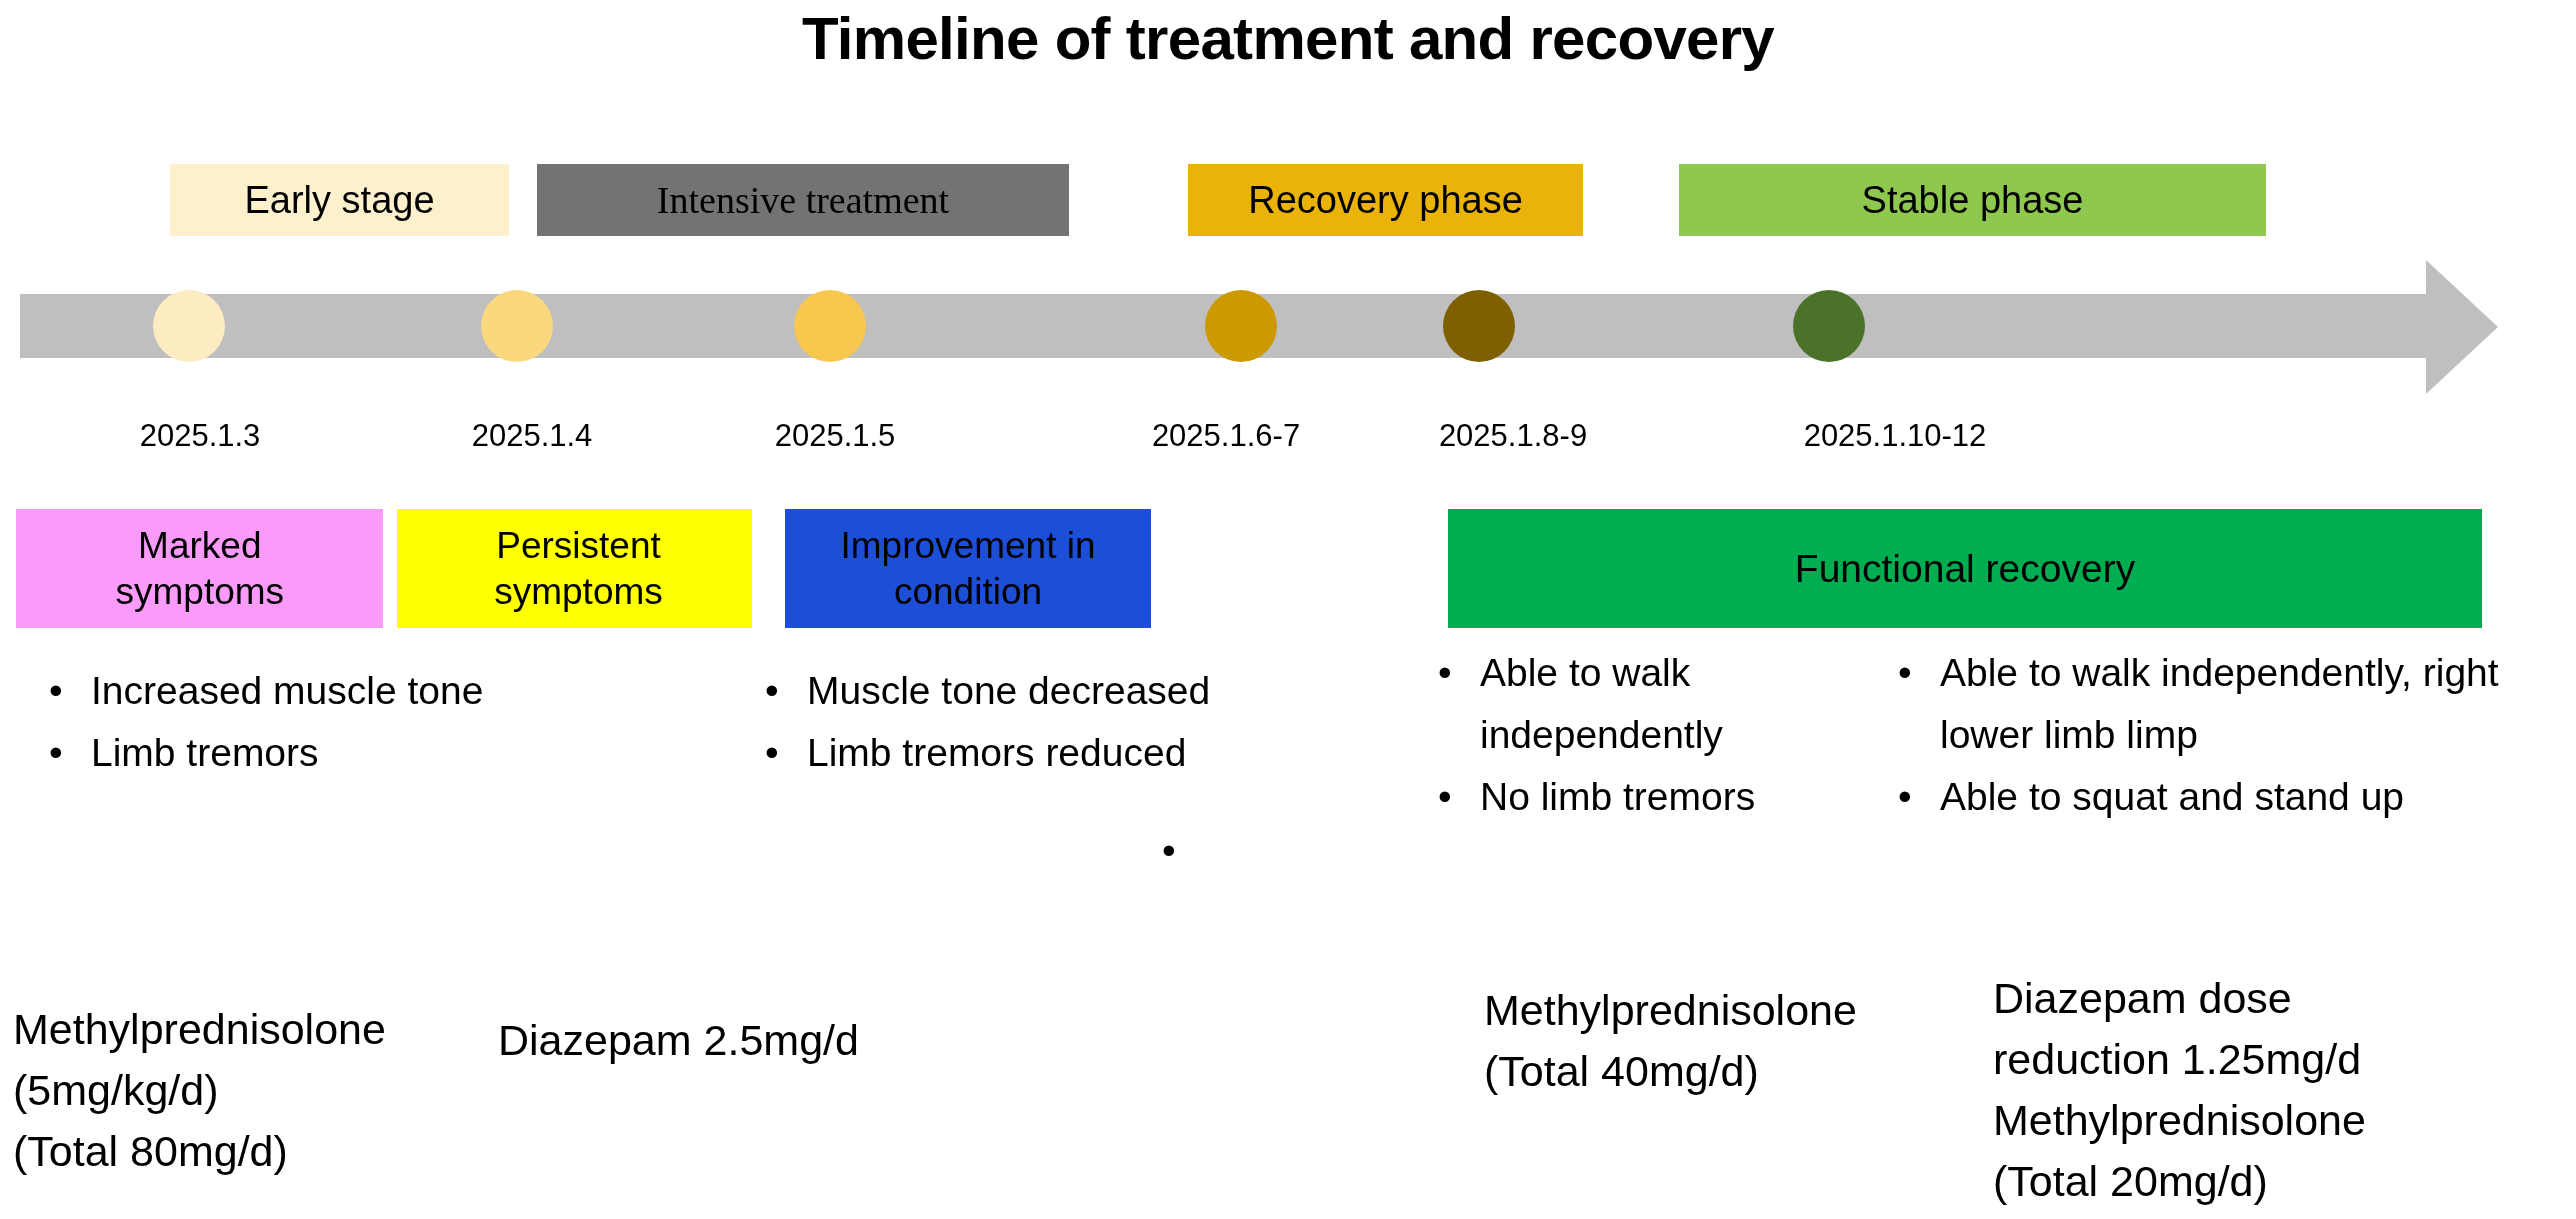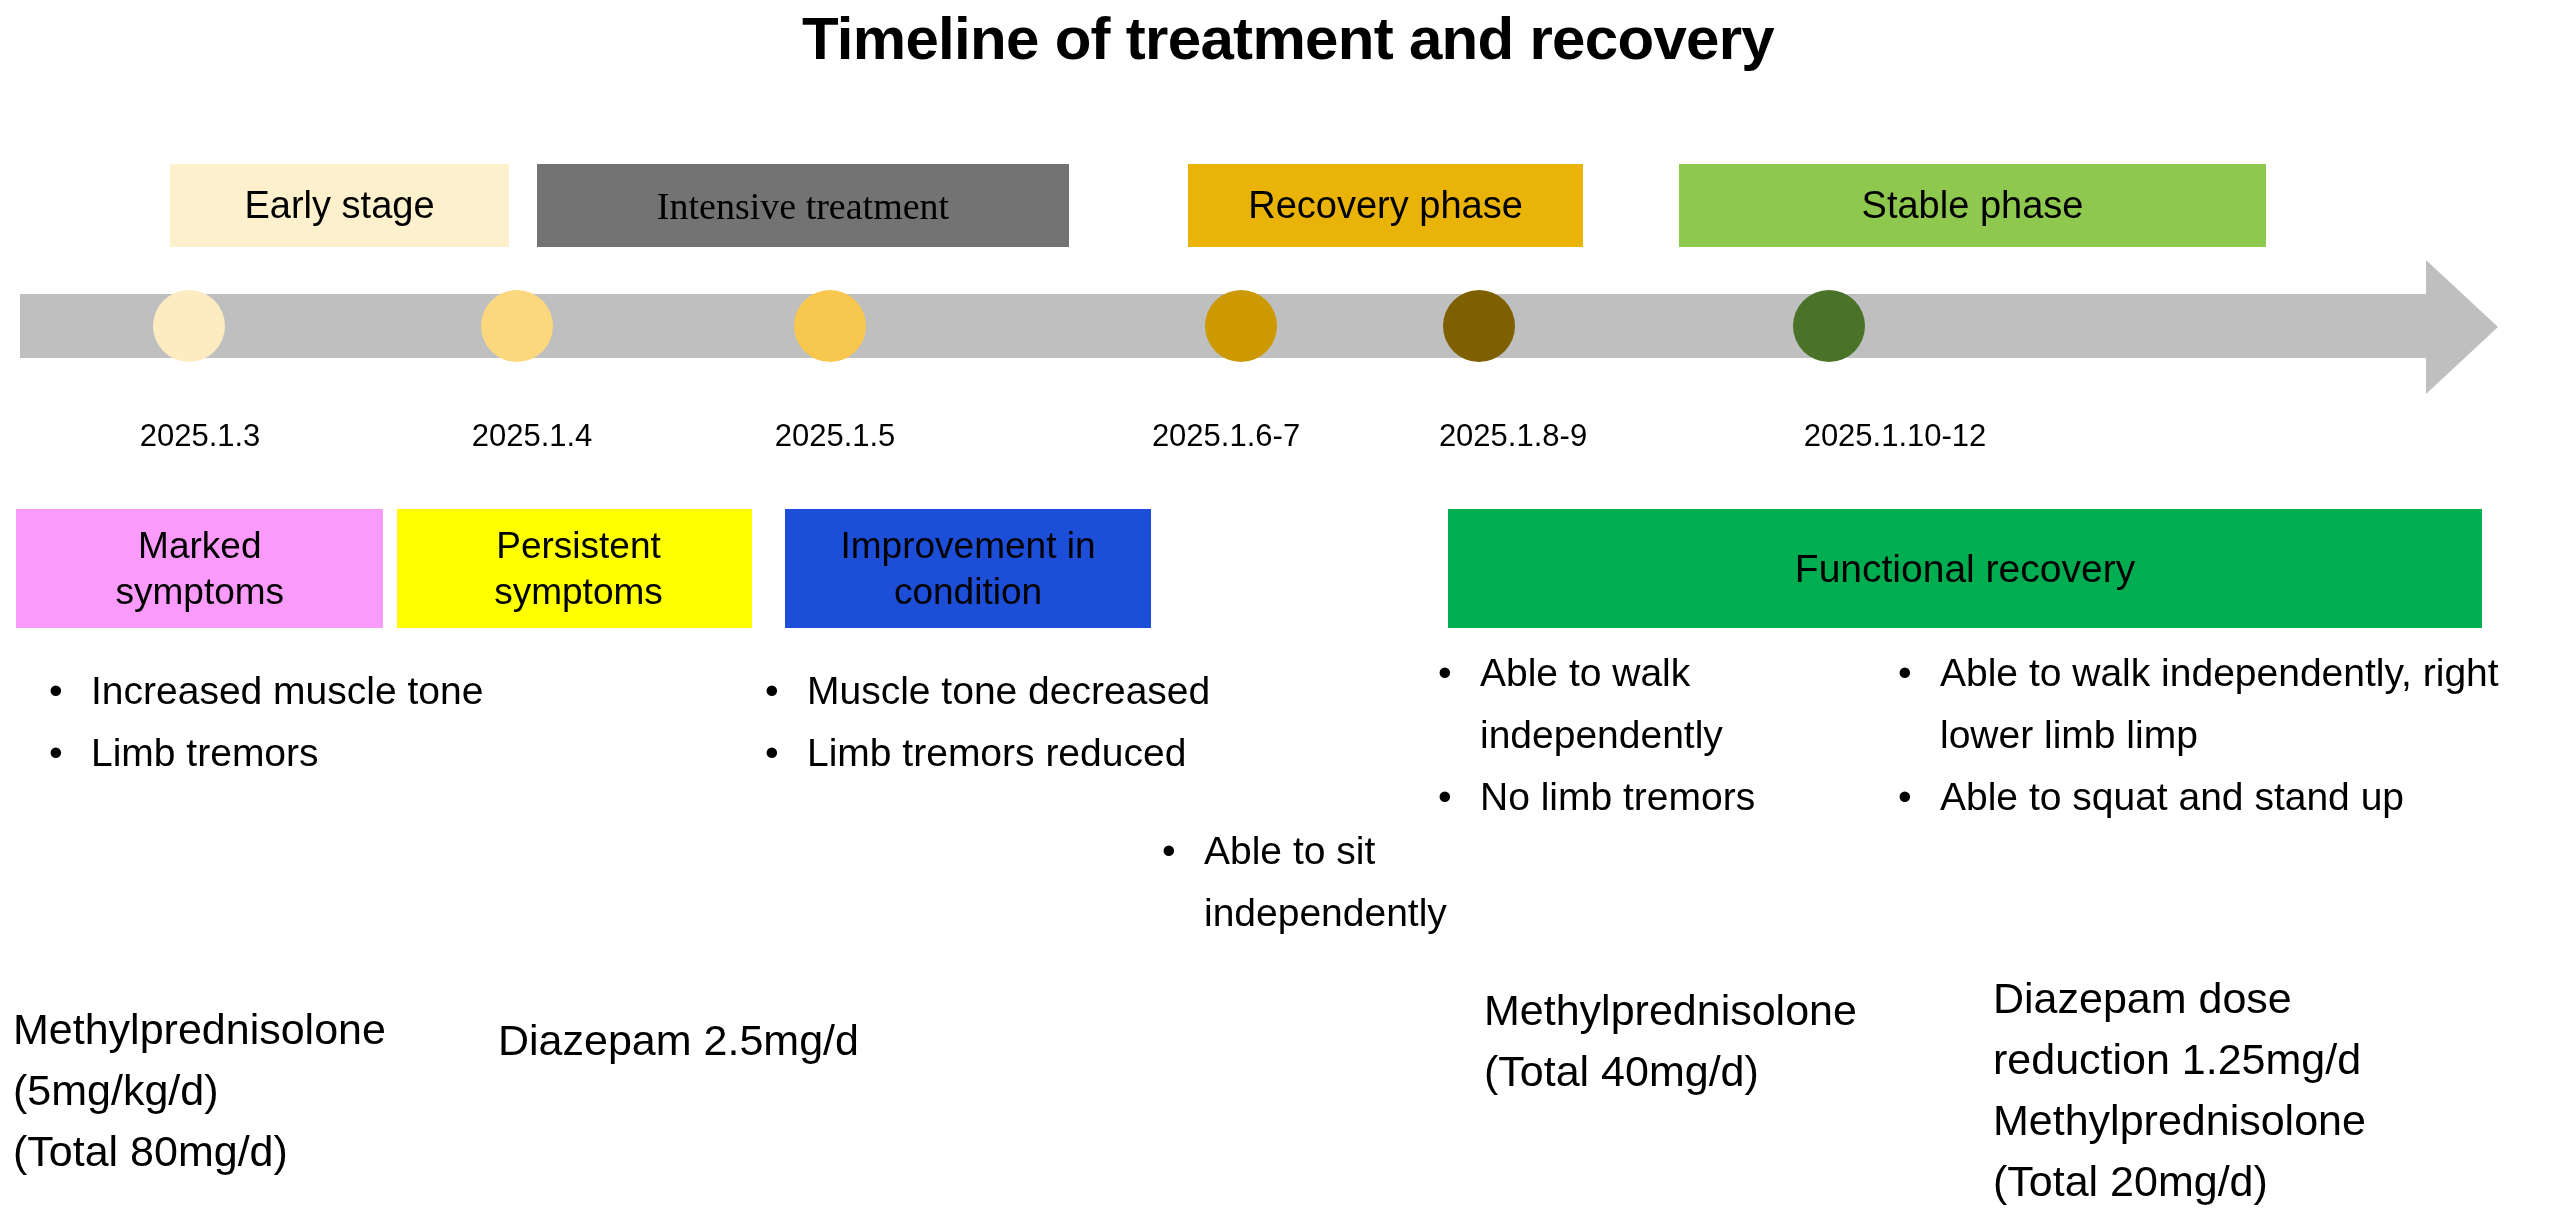--- a/index.html
+++ b/index.html
@@ -17,21 +17,21 @@
   .title {
     left: 0; top: 4.1px; width: 100%;
     text-align: center;
     font-size: 60px;
     font-weight: bold;
     letter-spacing: -0.7px;
   }
 
   
   .phase {
-    top: 164px; height: 83px;
+    top: 164px; height: 72px;
     display: flex; align-items: center; justify-content: center;
     font-size: 38px;
   }
   .phase-1 { left: 170px;  width: 339px; }
   .phase-2 { left: 537px;  width: 532px; }
   .phase-3 { left: 1188px; width: 395px; }
   .phase-4 { left: 1679px; width: 587px; }
 
   
   .tl-bar  { left: 20.3px; top: 294px; width: 2407px; height: 64px; }
@@ -166,21 +166,20 @@
     </div>
     <div class="bullet-item">
       <span class="bullet-dot">•</span>
       <span class="bullet-text">Limb tremors reduced</span>
     </div>
   </div>
 
   <div class="abs bullets bullets-b2">
     <div class="bullet-item">
       <span class="bullet-dot">•</span>
-      <span class="bullet-text">Able to sit independently</span>
     </div>
   </div>
 
   <div class="abs bullets bullets-c">
     <div class="bullet-item">
       <span class="bullet-dot">•</span>
       <span class="bullet-text">Able to walk independently</span>
     </div>
     <div class="bullet-item">
       <span class="bullet-dot">•</span>

